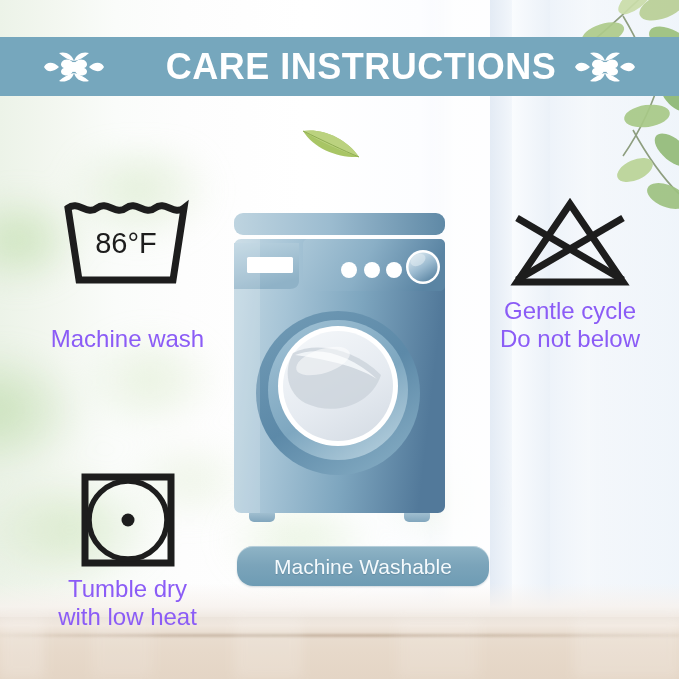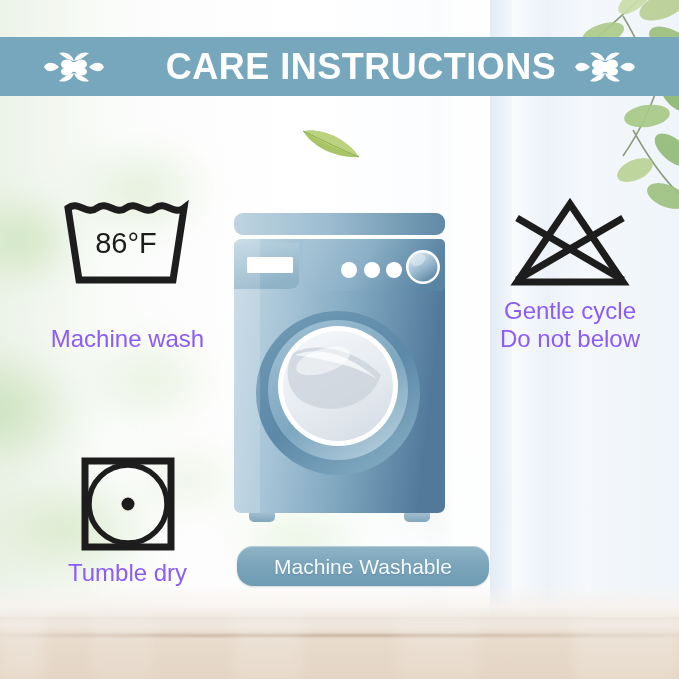--- a/index.html
+++ b/index.html
@@ -100,21 +100,21 @@
 
   
   .cell{position:absolute;display:flex;flex-direction:column;align-items:center;}
   .cell .glyph{display:block;}
   .cap{
     color:#8b5cf6;font-size:24px;line-height:1.16;text-align:center;
     margin-top:5px;white-space:nowrap;
   }
   .cell-tl{left:20px;top:196px;width:215px;gap:28px;}
   .cell-tr{left:470px;top:196px;width:200px;}
-  .cell-bl{left:20px;top:454px;width:215px;justify-content:center;}
+  .cell-bl{left:20px;top:470px;width:215px;justify-content:center;}
   .cell-br{left:470px;top:446px;width:200px;}
 
   
   .machine{position:absolute;left:231px;top:213px;width:217px;height:317px;}
 
   .badge{
     position:absolute;left:237px;top:546px;width:252px;height:40px;
     border-radius:16px;
     background:linear-gradient(180deg,#8fb4c6 0%,#7ba4ba 48%,#6e9cb4 100%);
     box-shadow:0 1px 2px rgba(90,120,140,.28), inset 0 1px 0 rgba(255,255,255,.35);
@@ -224,20 +224,21 @@
   </div>
 
   <div class="cell cell-bl">
     <svg class="glyph" width="100" height="100" viewBox="0 0 100 100">
       <rect x="7" y="7" width="86" height="86" fill="none" stroke="#1d1d1d" stroke-width="7"></rect>
       <circle cx="50" cy="50" r="39" fill="none" stroke="#1d1d1d" stroke-width="5.5"></circle>
       <circle cx="50" cy="50" r="6.5" fill="#1d1d1d"></circle>
     </svg>
     <div class="cap">
       <span>Tumble dry</span><br>
+      <span>with low heat</span>
     </div>
   </div>
 
 
   <svg class="machine" viewBox="0 0 217 317">
     <defs>
       <linearGradient id="gTop" x1="0" y1="0" x2="1" y2="0">
         <stop offset="0%" stop-color="#bed4e0"></stop>
         <stop offset="45%" stop-color="#9cbcd0"></stop>
         <stop offset="100%" stop-color="#5f89a6"></stop>

